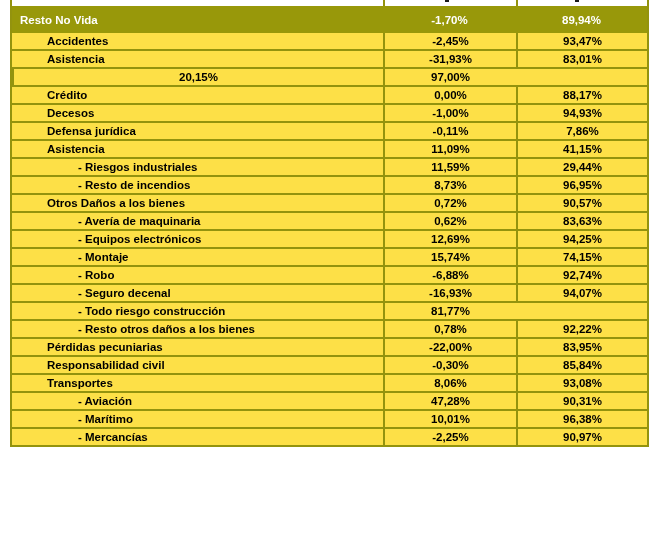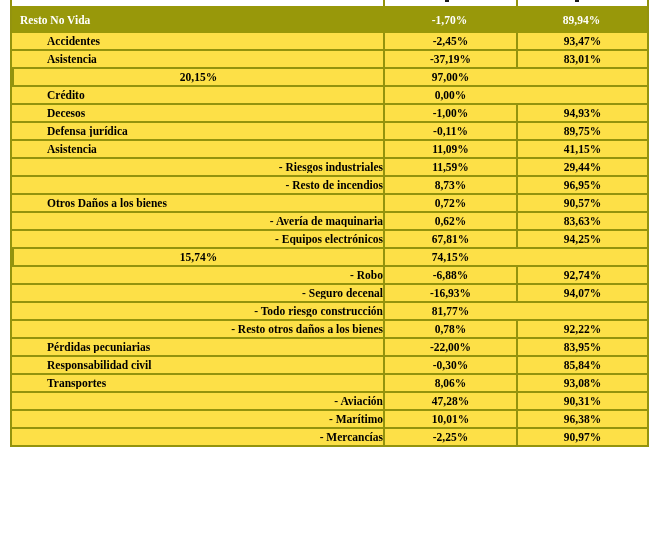--- a/index.html
+++ b/index.html
@@ -15,21 +15,20 @@
     --text-dark: #000000;
     --text-light: #ffffff;
   }
   .table-wrap {
     position: absolute;
     left: 10px; top: 0;
     width: 639px;
     border-left: 2px solid var(--olive-border);
     border-right: 2px solid var(--olive-border);
     background: #ffffff;
-    font-family: Liberation Serif, serif;
   }
   .grid-row {
     display: grid;
     grid-template-columns: 1fr 133px 131px;
     align-items: center;
   }
   
   .partial-row {
     height: 6px;
     position: relative;
@@ -67,21 +66,21 @@
     text-align: left;
     border-left: 2px solid var(--olive-border);
     height: 100%;
     display: flex;
     align-items: center;
     justify-content: center;
   }
   .partial-row .cell.val { border-left: 2px solid var(--olive-border); }
   .header-row .cell.val { border-left: none; }
   .label.level-1 { padding-left: 35px; }
-  .label.level-2 { padding-left: 66px; text-align: right; }
+  .label.level-2 { padding-left: 66px; }
 </style>
 </head>
 <body>
 
 <div class="table-wrap">
 
   <div class="grid-row partial-row">
     <div class="cell label"></div>
     <div class="cell val"></div>
     <div class="cell val"></div>
@@ -97,44 +96,45 @@
 
   <div id="rows">
   <div class="grid-row row">
     <div class="cell label level-1">Accidentes</div>
     <div class="cell val">-2,45%</div>
     <div class="cell val">93,47%</div>
   </div>
 
   <div class="grid-row row">
     <div class="cell label level-1">Asistencia</div>
-    <div class="cell val">-37,19%</div>
+    <div class="cell val">-31,93%</div>
     <div class="cell val">83,01%</div>
   </div>
 
   <div class="grid-row row">
     <div class="cell val">20,15%</div>
     <div class="cell val">97,00%</div>
   </div>
 
   <div class="grid-row row">
     <div class="cell label level-1">Crédito</div>
     <div class="cell val">0,00%</div>
+    <div class="cell val">88,17%</div>
   </div>
 
   <div class="grid-row row">
     <div class="cell label level-1">Decesos</div>
     <div class="cell val">-1,00%</div>
     <div class="cell val">94,93%</div>
   </div>
 
   <div class="grid-row row">
     <div class="cell label level-1">Defensa jurídica</div>
     <div class="cell val">-0,11%</div>
-    <div class="cell val">89,75%</div>
+    <div class="cell val">7,86%</div>
   </div>
 
   <div class="grid-row row">
     <div class="cell label level-1">Asistencia</div>
     <div class="cell val">11,09%</div>
     <div class="cell val">41,15%</div>
   </div>
 
   <div class="grid-row row">
     <div class="cell label level-2">- Riesgos industriales</div>
@@ -155,25 +155,26 @@
   </div>
 
   <div class="grid-row row">
     <div class="cell label level-2">- Avería de maquinaria</div>
     <div class="cell val">0,62%</div>
     <div class="cell val">83,63%</div>
   </div>
 
   <div class="grid-row row">
     <div class="cell label level-2">- Equipos electrónicos</div>
-    <div class="cell val">67,81%</div>
+    <div class="cell val">12,69%</div>
     <div class="cell val">94,25%</div>
   </div>
 
   <div class="grid-row row">
+    <div class="cell label level-2">- Montaje</div>
     <div class="cell val">15,74%</div>
     <div class="cell val">74,15%</div>
   </div>
 
   <div class="grid-row row">
     <div class="cell label level-2">- Robo</div>
     <div class="cell val">-6,88%</div>
     <div class="cell val">92,74%</div>
   </div>
 

